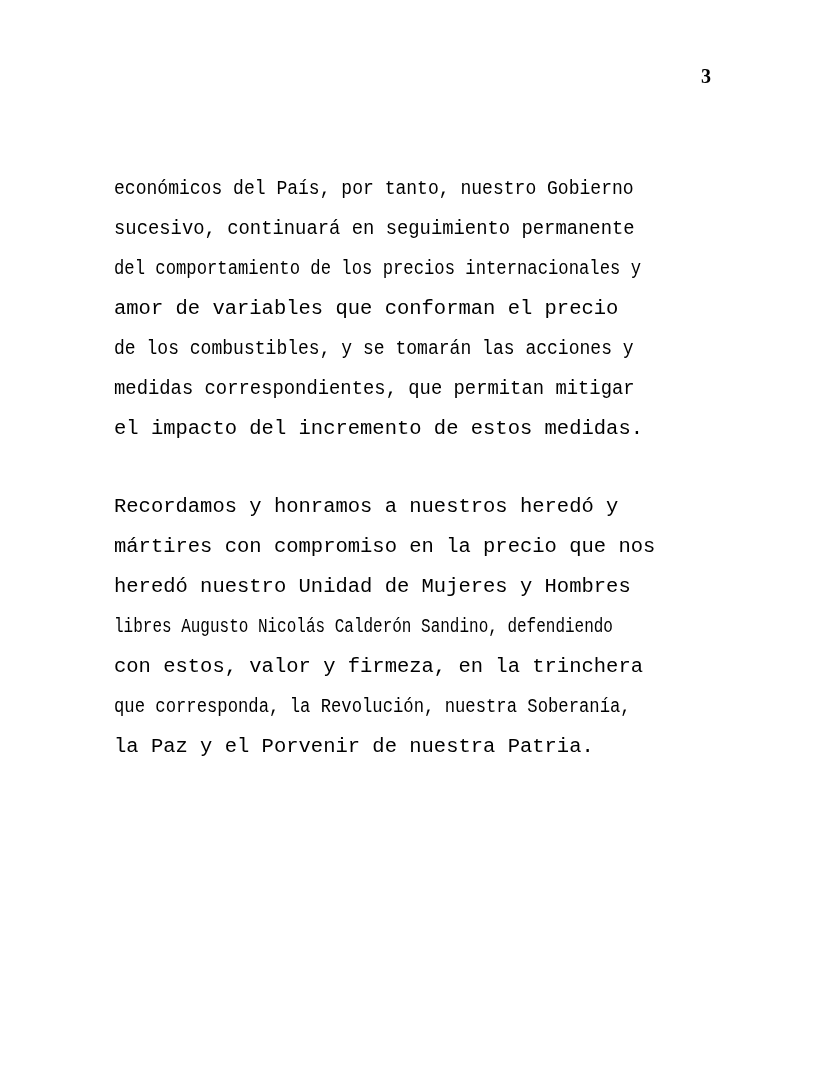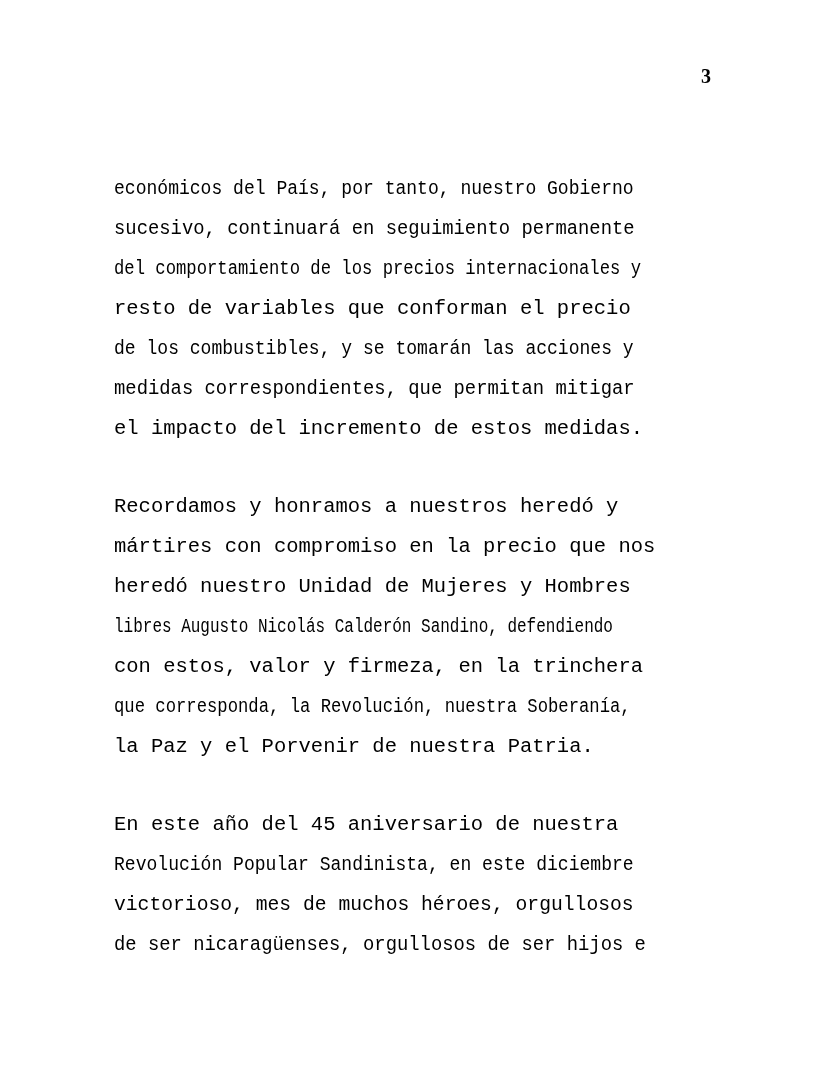--- a/index.html
+++ b/index.html
@@ -71,35 +71,29 @@
 <div class="page">
 
   <div class="page-number">3</div>
 
   <div class="body-text">
 
   <div class="para">
         <span class="line sc-88">económicos del País, por tanto, nuestro Gobierno</span>
         <span class="line sc-92">sucesivo, continuará en seguimiento permanente</span>
         <span class="line sc-84">del comportamiento de los precios internacionales y</span>
-        <span class="line sc-100">resto de variables que conforman el precio</span>
+        <span class="line sc-100">amor de variables que conforman el precio</span>
         <span class="line sc-88">de los combustibles, y se tomarán las acciones y</span>
         <span class="line sc-92">medidas correspondientes, que permitan mitigar</span>
         <span class="line sc-100">el impacto del incremento de estos medidas.</span>
       </div>
       <div class="para">
         <span class="line sc-100">Recordamos y honramos a nuestros heredó y</span>
         <span class="line sc-100">mártires con compromiso en la precio que nos</span>
         <span class="line sc-100">heredó nuestro Unidad de Mujeres y Hombres</span>
         <span class="line sc-78">libres Augusto Nicolás Calderón Sandino, defendiendo</span>
         <span class="line sc-100">con estos, valor y firmeza, en la trinchera</span>
         <span class="line sc-84">que corresponda, la Revolución, nuestra Soberanía,</span>
         <span class="line sc-100">la Paz y el Porvenir de nuestra Patria.</span>
       </div>
-      <div class="para">
-        <span class="line sc-100">En este año del 45 aniversario de nuestra</span>
-        <span class="line sc-88">Revolución Popular Sandinista, en este diciembre</span>
-        <span class="line sc-96">victorioso, mes de muchos héroes, orgullosos</span>
-        <span class="line sc-92">de ser nicaragüenses, orgullosos de ser hijos e</span>
-      </div>
     </div>
 
 </div>
 
 </body></html>

